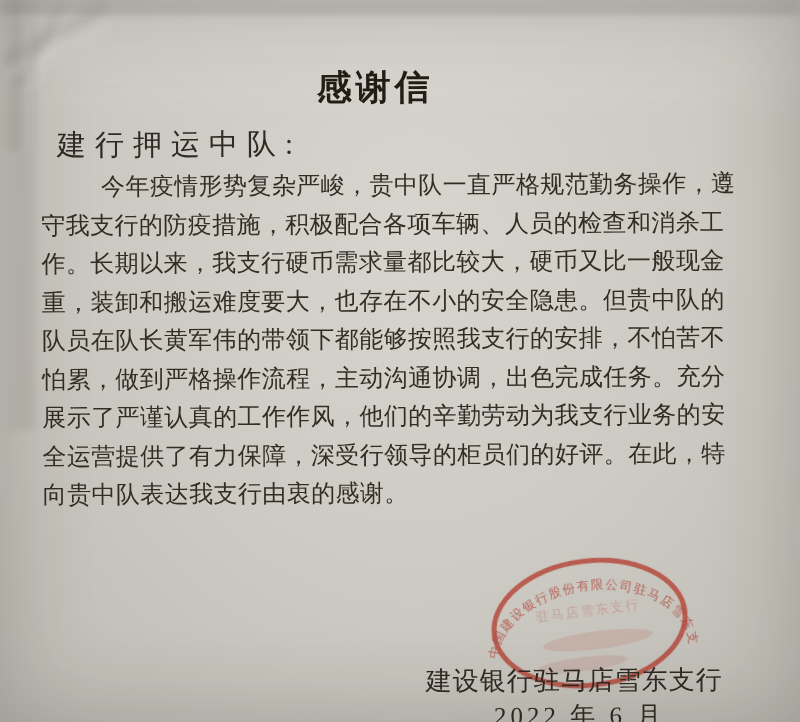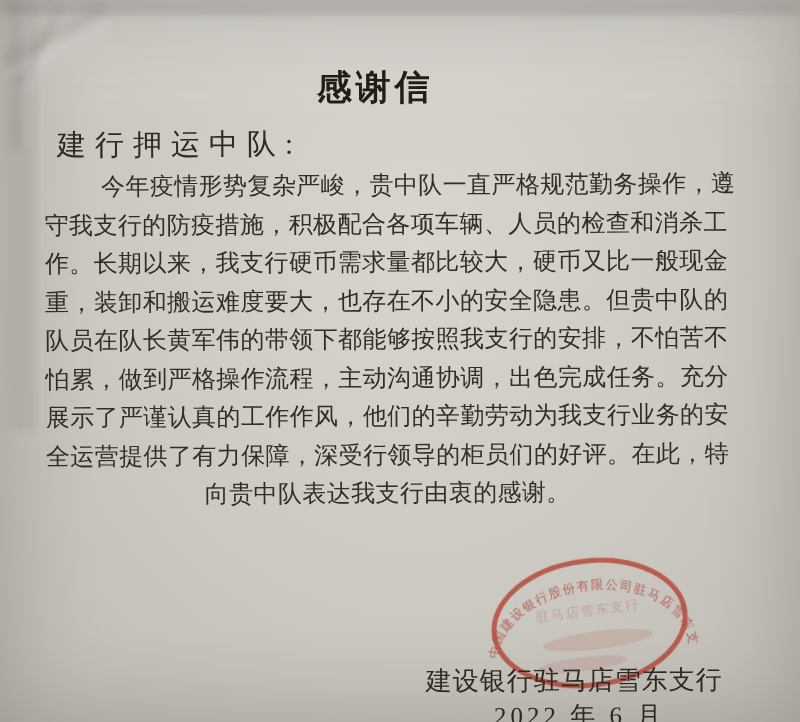--- a/index.html
+++ b/index.html
@@ -11,21 +11,20 @@
     font-family: "Liberation Serif", serif;
   }
 
   .photo {
     position: relative;
     width: 800px;
     height: 722px;
     overflow: hidden;
     background:
       radial-gradient(ellipse at 52% 32%, #d8d5cf 0%, #cdcac3 50%, #bdbab3 100%);
-    text-align: center;
   }
 
   
   .vignette {
     position: absolute; inset: 0;
     box-shadow: inset 0 0 90px rgba(40,36,30,0.22);
     pointer-events: none;
   }
   .crease { position: absolute; pointer-events: none; filter: blur(3px); }
   .crease-main {

